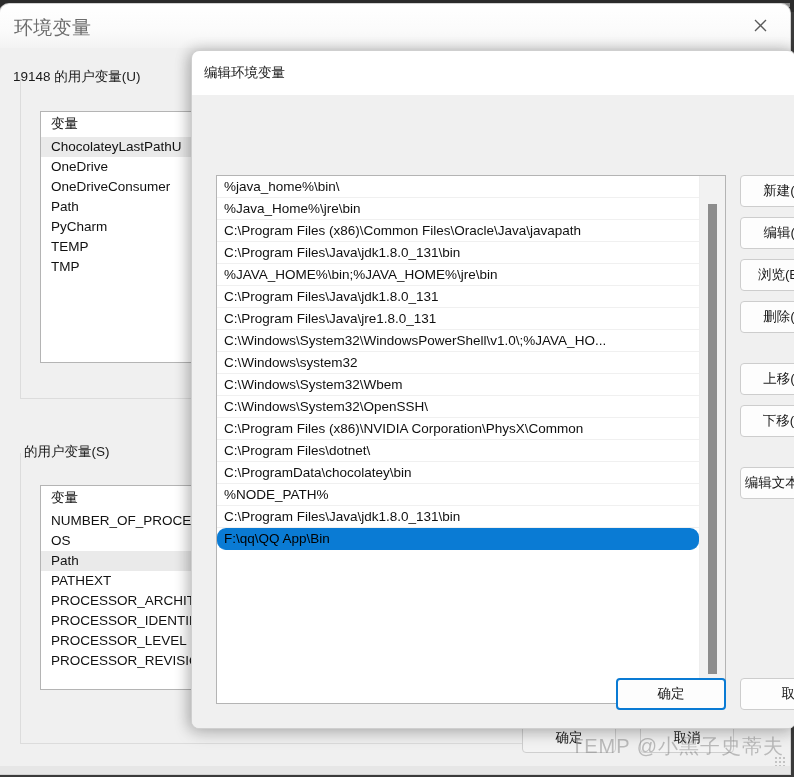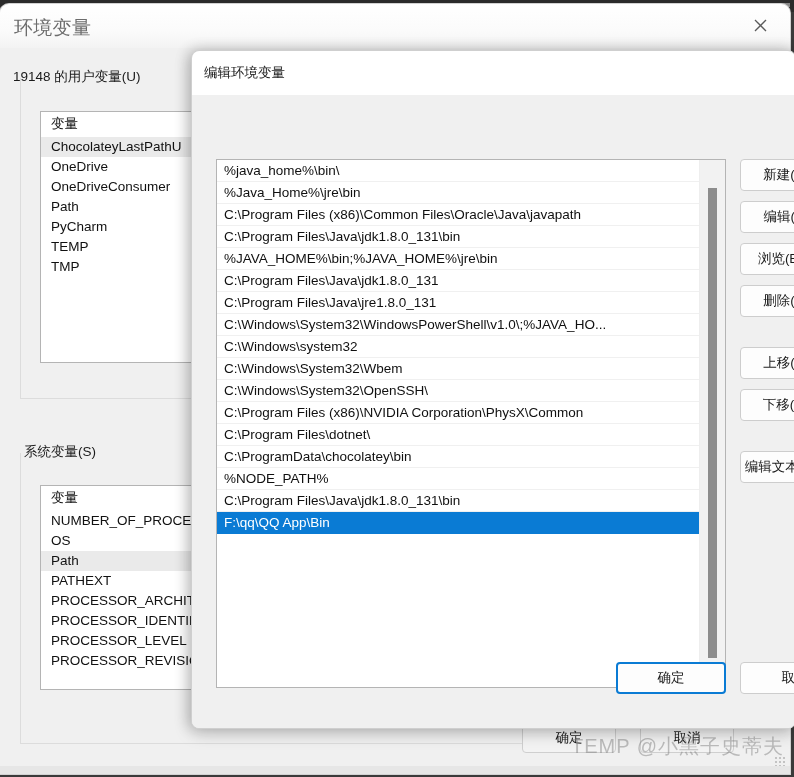--- a/index.html
+++ b/index.html
@@ -126,21 +126,21 @@
     border-top-right-radius: 8px;
   }
   #edit-title {
     position: absolute;
     left: 12px; top: 13px;
     font-size: 13.5px;
     color: #1a1a1a;
   }
   #edit-body {
     position: absolute;
-    left: 0; top: 44px;
+    left: 0; top: 60px;
     width: 603px; height: 633px;
     background: #f0f0f0;
     text-decoration: underline;
   }
 
   
   #path-listbox {
     position: absolute;
     left: 24px; top: 64px;
     width: 508px; height: 527px;
@@ -158,22 +158,23 @@
     line-height: 21px;
     font-size: 13.5px;
     color: #101010;
     padding-left: 7px;
     border-bottom: 1px solid #f0f0f0;
     white-space: nowrap;
     overflow: hidden;
   }
   .path-row.selected {
     background: #0a7bd4;
-    color: #ffffff;
+    color: #000000;
     border-bottom-color: #0a7bd4;
+    border-radius: 9px;
   }
 
   
   #path-scrollbar {
     position: absolute;
     right: 0; top: 0;
     width: 25px; height: 100%;
     background: #f2f2f2;
     border-left: 1px solid #eeeeee;
   }
@@ -302,21 +303,21 @@
           <div class="vrow sel">ChocolateyLastPathU</div>
           <div class="vrow">OneDrive</div>
           <div class="vrow">OneDriveConsumer</div>
           <div class="vrow">Path</div>
           <div class="vrow">PyCharm</div>
           <div class="vrow">TEMP</div>
           <div class="vrow">TMP</div>
         </div>
     </div>
 
-    <div class="group-label" style="left:24px; top:395px;">系统变量(S)</div>
+    <div class="group-label" style="left:24px; top:395px;">的用户变量(S)</div>
     <div class="groupbox" style="left:20px; top:405px; width:560px; height:290px;"></div>
 
     <div class="var-list" id="system-var-list" style="left:40px; top:437px; width:470px; height:203px;">
       <div class="hdr">变量</div>
       <div id="system-var-rows">
           <div class="vrow">NUMBER_OF_PROCES</div>
           <div class="vrow">OS</div>
           <div class="vrow sel">Path</div>
           <div class="vrow">PATHEXT</div>
           <div class="vrow">PROCESSOR_ARCHIT</div>

